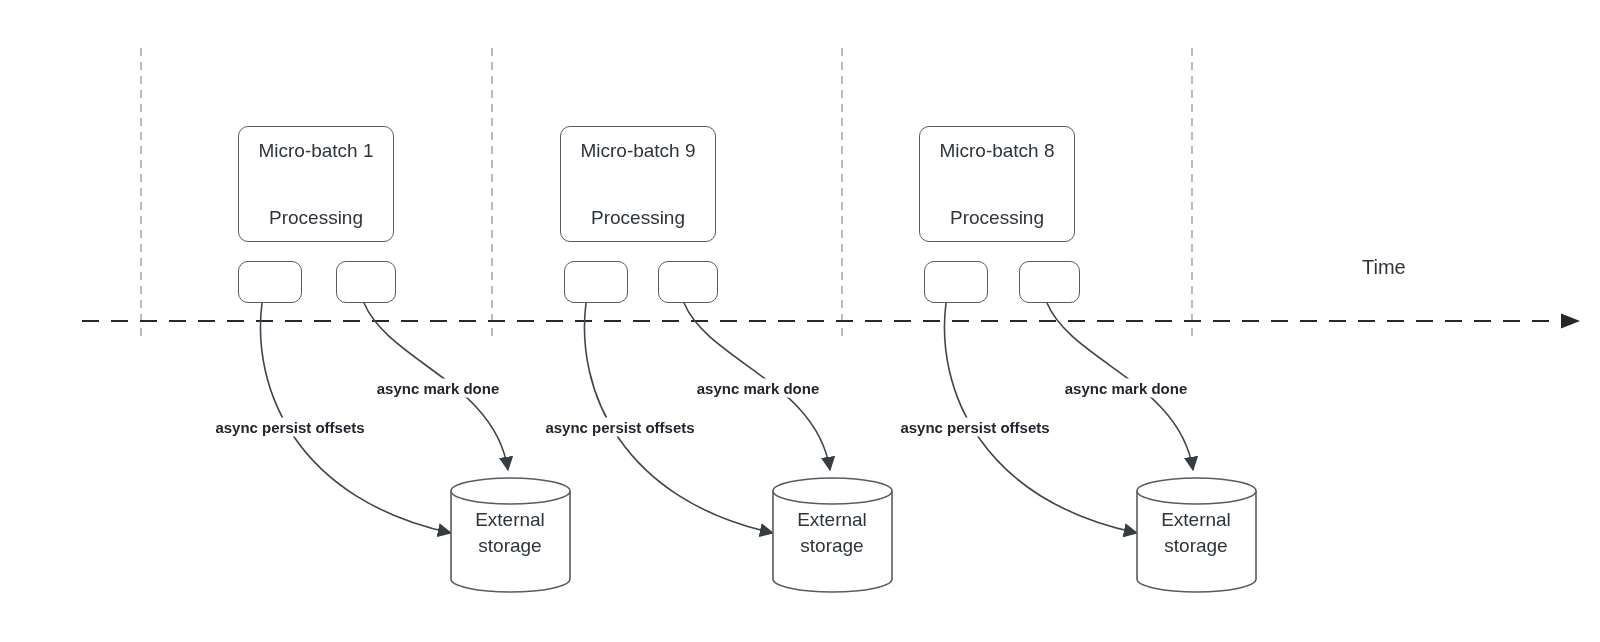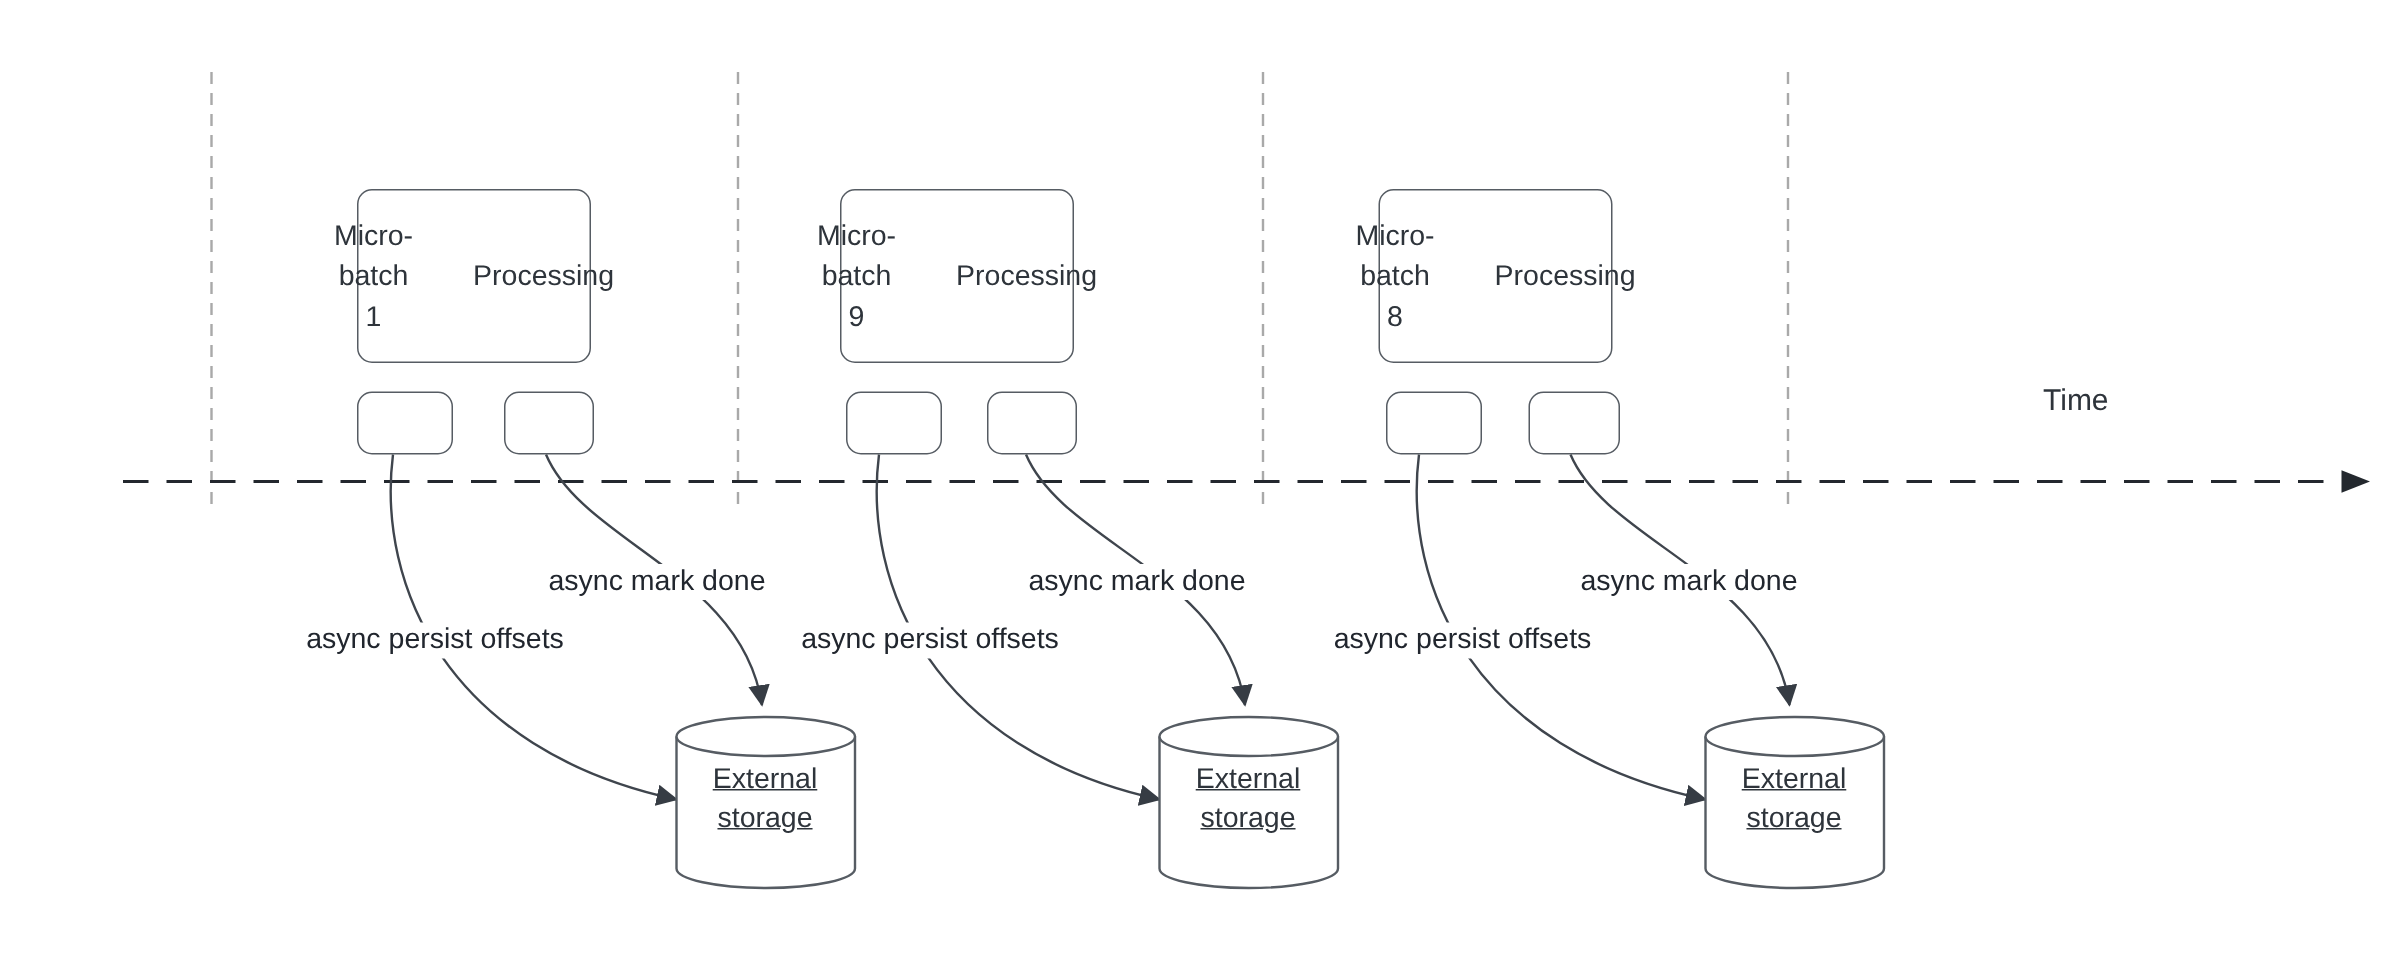--- a/index.html
+++ b/index.html
@@ -25,52 +25,51 @@
     box-sizing: border-box;
     background: var(--shape_fill, #ffffff);
     border: 1.6px solid var(--shape_border, #565c63);
     border-radius: 10px;
   }
   .big-box {
     width: 156px;
     height: 116px;
     top: 126px;
     display: flex;
-    flex-direction: row;
+    flex-direction: column;
     align-items: center;
     justify-content: center;
     font-size: 19px;
     line-height: 27px;
     color: var(--text, #2e343b);
     text-align: center;
     gap: 40px;
   }
   .small-box {
     top: 261px;
     height: 42px;
   }
   .conn-label {
     position: absolute;
     transform: translate(-50%, -50%);
     background: var(--shape_fill, #ffffff);
     padding: 1px 3px;
-    font-size: 19px;
-    font-weight: normal;
+    font-size: 15px;
+    font-weight: bold;
     white-space: nowrap;
     color: var(--label_text, #21262e);
   }
   .storage-label {
     position: absolute;
     top: 507px;
     width: 112px;
     text-align: center;
     font-size: 19px;
     line-height: 26px;
     color: var(--text, #2e343b);
-    text-decoration: underline;
   }
   .time-label {
     position: absolute;
     left: 1362px;
     top: 256px;
     font-size: 20px;
     color: var(--text, #2e343b);
   }
 </style>
 </head>

